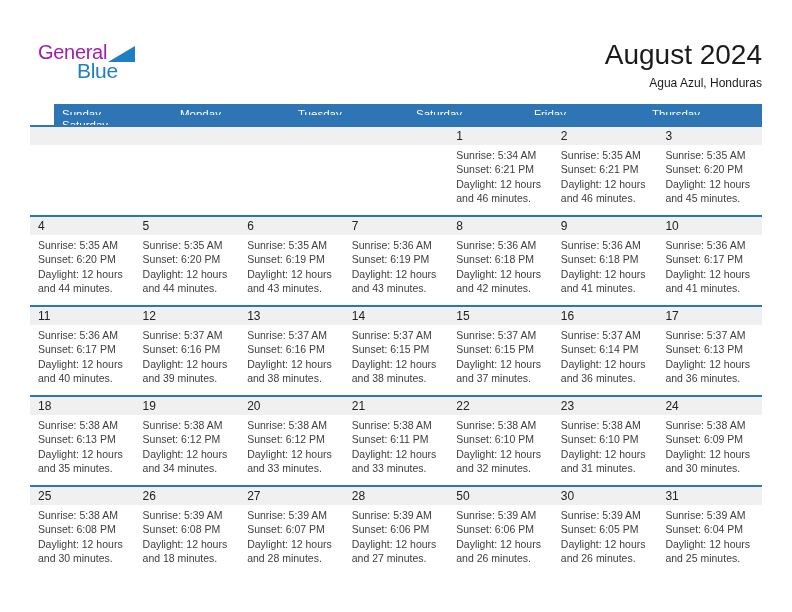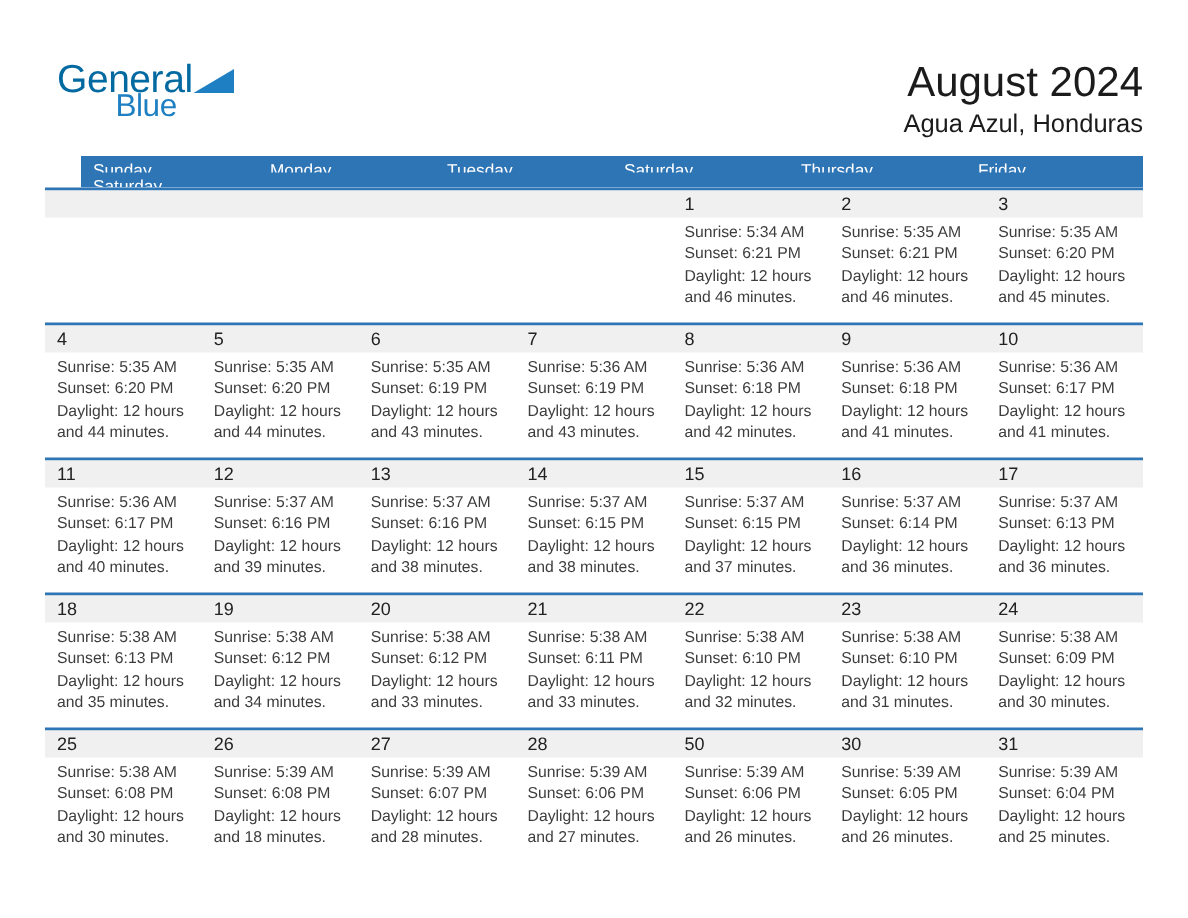--- a/index.html
+++ b/index.html
@@ -3,29 +3,29 @@
 <meta charset="utf-8">
 <style>
   * { margin:0; padding:0; box-sizing:border-box; }
   html,body { width:792px; height:612px; background:#ffffff;
               font-family:"Liberation Sans", sans-serif; }
   .page { position:relative; width:792px; height:612px; background:#fff; overflow:hidden; }
 
   
   .logo { position:absolute; left:38px; top:42px; }
   .logo-top { display:flex; align-items:flex-end; }
-  .logo-general { font-size:26px; line-height:20px; color:#0369a1; letter-spacing:-0.3px; }
+  .logo-general { font-size:20px; line-height:20px; color:#a21caf; letter-spacing:-0.3px; }
   .logo-triangle { width:0; height:0; border-bottom:16px solid #1e7fc2;
                    border-left:27px solid transparent; margin-left:1px; }
   .logo-blue { font-size:21px; line-height:18px; color:#1e7fc2; margin-left:39px; letter-spacing:-0.3px; }
 
   
   .titleblock { position:absolute; right:30px; top:40px; text-align:right; }
   .month-title { font-size:28px; line-height:30px; color:#1b1b1b; font-weight:normal; }
-  .location { font-size:17px; line-height:22px; color:#1b1b1b; margin-top:2px; font-weight:normal; }
+  .location { font-size:12px; line-height:22px; color:#1b1b1b; margin-top:2px; font-weight:normal; }
 
   
   .calendar { position:absolute; left:30px; top:104px; width:732px; }
   .weekday-row { display:grid; grid-template-columns:repeat(6,1fr); background:#2e75b6; height:21px;margin-left:24px; }
   .weekday-cell { color:#ffffff; font-size:11.5px; line-height:21px; padding-left:8px;
                   overflow:hidden; white-space:nowrap; }
 
   .week { position:relative; height:90px; border-top:2px solid #2e75b6; background:#ffffff; }
   .week:first-of-type { border-top-color:#2e75b6; }
   .band { position:absolute; top:0; left:0; right:0; height:18px; background:#f0f0f0; }
@@ -53,22 +53,22 @@
     <div class="location">Agua Azul, Honduras</div>
   </div>
 
   <div class="calendar">
 
     <div class="weekday-row">
       <div class="weekday-cell">Sunday</div>
       <div class="weekday-cell">Monday</div>
       <div class="weekday-cell">Tuesday</div>
       <div class="weekday-cell">Saturday</div>
+      <div class="weekday-cell">Friday</div>
       <div class="weekday-cell">Thursday</div>
-      <div class="weekday-cell">Friday</div>
       <div class="weekday-cell">Saturday</div>
     </div>
 
     <div class="week">
       <div class="band"></div>
       <div class="cells">
         <div class="cell"></div>
         <div class="cell"></div>
         <div class="cell"></div>
         <div class="cell"></div>

